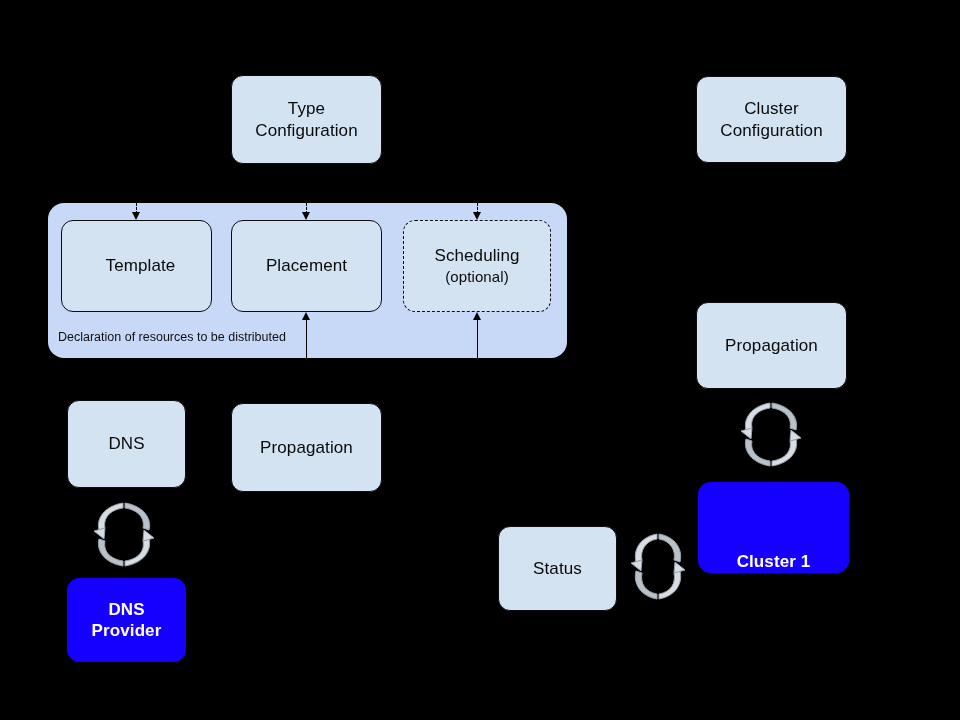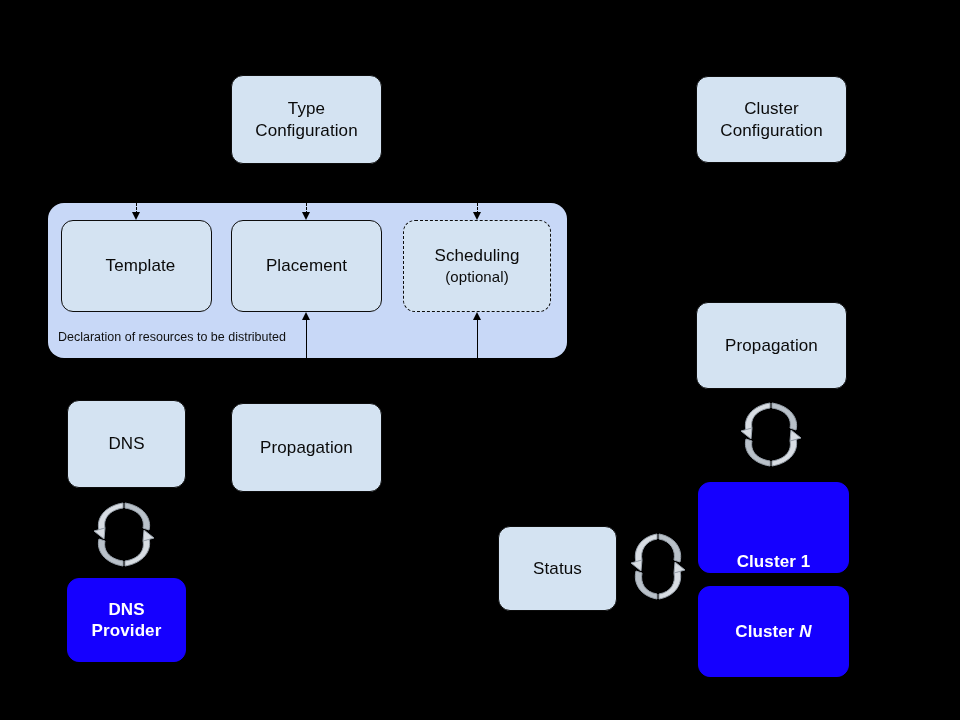--- a/index.html
+++ b/index.html
@@ -128,25 +128,20 @@
       </g>
     </svg>
   </div>
 
   <div class="box blue" style="left:698px;top:482px;width:151px;height:91px;align-items:flex-end;">
     <span class="txt">
       <span>Cluster </span><span>1</span>
     </span>
   </div>
 
-  <div class="box blue" style="left:698px;top:586px;width:151px;height:91px;">
-    <span class="txt">
-      <span>Cluster </span><span class="ital">N</span>
-    </span>
-  </div>
 
   <div class="box" style="left:498px;top:526px;width:119px;height:85px;">
     <span class="txt">Status</span>
   </div>
 
   <div class="cyc" style="left:628px;top:528px;width:62px;height:82px;">
     <svg width="62" height="82" viewBox="0 0 62 82">
       <g fill="#d8dde3" stroke="#9aa3ad" stroke-width="1">
         <path d="M29 6 C12 9 5 22 8 34 L14 32 C12 23 17 13 29 11 Z"></path>
         <path d="M31 6 C48 9 55 22 52 34 L46 32 C48 23 43 13 31 11 Z" fill="#b9c1c9"></path>

